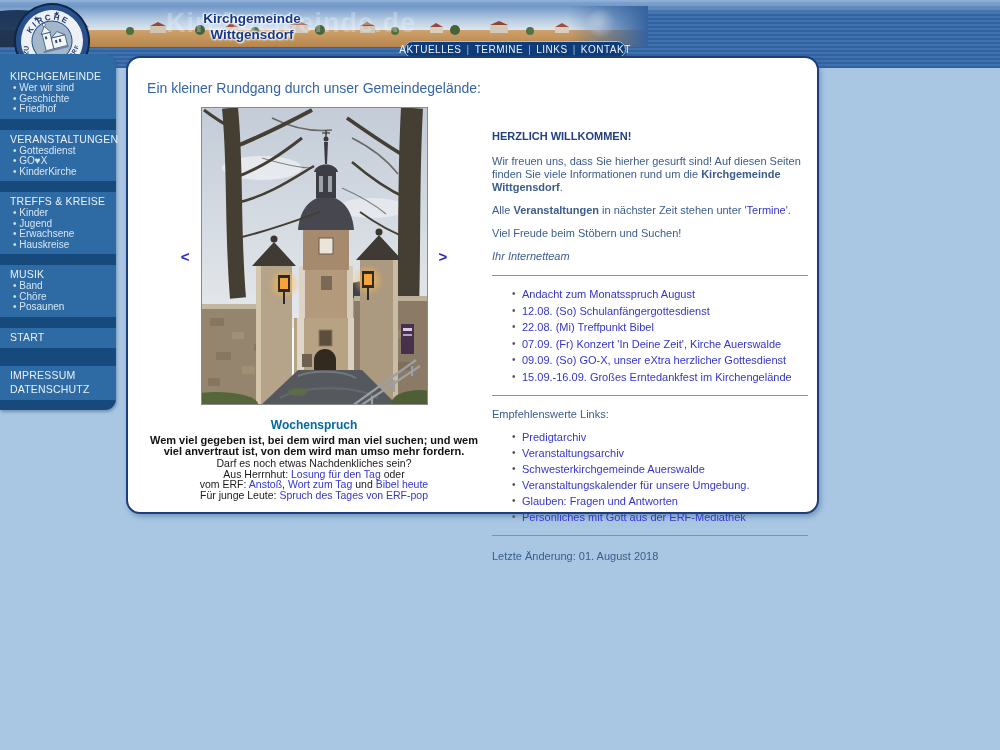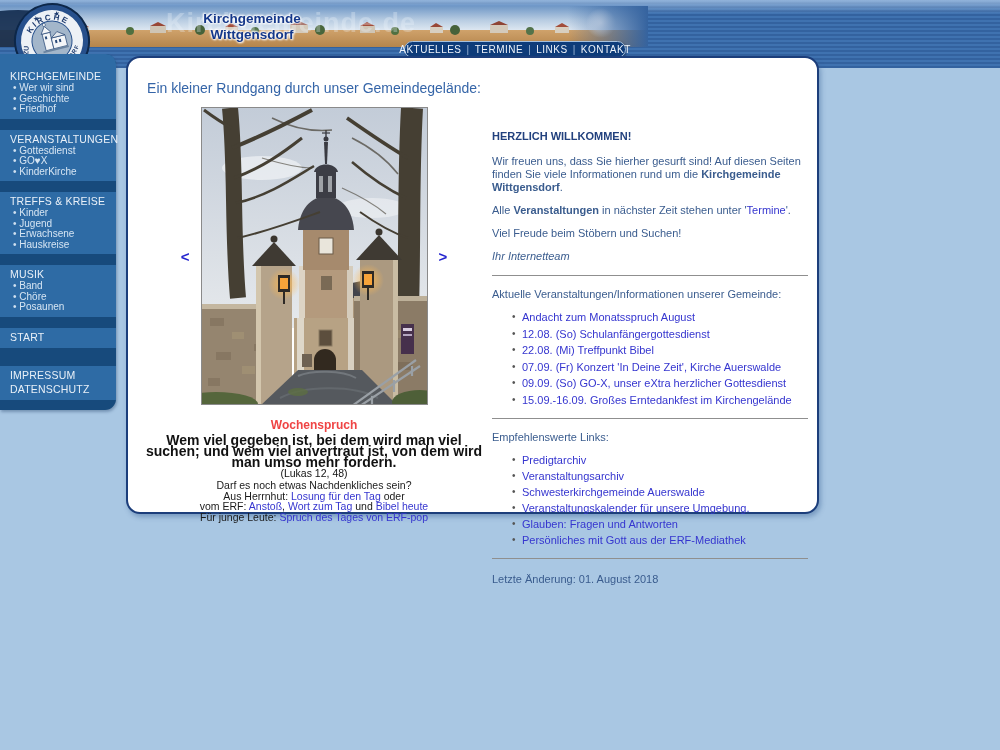--- a/index.html
+++ b/index.html
@@ -83,22 +83,22 @@
     position: absolute; left: 12px; top: 22px; width: 348px; text-align: center;
   }
   .intro { font-size: 14px; color: #3565a8; margin-bottom: 11px; }
   .photo-row { display: flex; align-items: center; justify-content: center; gap: 9px; }
   .gal-arrow {
     font-size: 15px; font-weight: bold; color: #2424cf; text-decoration: none;
     line-height: 15px; padding: 2px;
   }
   .photo-frame { width: 227px; height: 298px; border: 1px solid #8a8a8a; overflow: hidden; }
   .wochenspruch { margin-top: 13px; }
-  .ws-title { font-size: 12px; font-weight: bold; color: #ef4444; margin-bottom: 3px; }
-  .ws-quote { font-size: 14px; font-weight: bold; color: #111; line-height: 11px; padding: 0 4px; }
+  .ws-title { font-size: 12px; font-weight: bold; color: #0369a1; margin-bottom: 3px; }
+  .ws-quote { font-size: 11px; font-weight: bold; color: #111; line-height: 11px; padding: 0 4px; }
   .ws-ref { font-size: 10.5px; color: #111; line-height: 11px; }
   .ws-lines { margin-top: 1px; font-size: 10.5px; color: #1a1a1a; line-height: 10.5px; }
   .ws-lines a { color: #3535cf; text-decoration: none; }
 
   
   .col-right {
     position: absolute; left: 364px; top: 24px; width: 316px;
     font-size: 11px; color: #3a5c8e; line-height: 13px; margin-top: 48px;
   }
   .welcome-title { font-size: 11px; font-weight: bold; color: #22417e; margin-bottom: 12px; }
@@ -392,21 +392,20 @@
           <ellipse cx="96" cy="284" rx="10" ry="4" fill="#5d6e42" opacity=".8"></ellipse>
         </svg>
       </div>
 
       <a class="gal-arrow" href="#">&gt;</a>
     </div>
 
     <div class="wochenspruch">
       <div class="ws-title">Wochenspruch</div>
       <div class="ws-quote">Wem viel gegeben ist, bei dem wird man viel suchen; und wem viel anvertraut ist, von dem wird man umso mehr fordern.</div>
-      <div class="ws-ref">(Lukas 12, 48)</div>
       <div class="ws-lines">
         <div>Darf es noch etwas Nachdenkliches sein?</div>
         <div><span>Aus Herrnhut: </span><a href="#">Losung für den Tag</a><span> oder</span></div>
         <div><span>vom ERF: </span><a href="#">Anstoß</a><span>, </span><a href="#">Wort zum Tag</a><span> und </span><a href="#">Bibel heute</a></div>
         <div><span>Für junge Leute: </span><a href="#">Spruch des Tages von ERF-pop</a></div>
       </div>
     </div>
   </section>
 
   <section class="col-right">
@@ -414,21 +413,20 @@
 
     <p><span>Wir freuen uns, dass Sie hierher gesurft sind! Auf diesen Seiten finden Sie viele Informationen rund um die </span><b>Kirchgemeinde Wittgensdorf</b><span>.</span></p>
 
     <p><span>Alle </span><b>Veranstaltungen</b><span> in nächster Zeit stehen unter '</span><a href="#">Termine</a><span>'.</span></p>
 
     <p>Viel Freude beim Stöbern und Suchen!</p>
     <p class="sig">Ihr Internetteam</p>
 
     <hr class="rule">
 
-    <div class="list-heading">Aktuelle Veranstaltungen/Informationen unserer Gemeinde:</div>
     <ul class="linklist events">
       <li><a href="#">Andacht zum Monatsspruch August</a></li>
       <li><a href="#">12.08. (So) Schulanfängergottesdienst</a></li>
       <li><a href="#">22.08. (Mi) Treffpunkt Bibel</a></li>
       <li><a href="#">07.09. (Fr) Konzert 'In Deine Zeit', Kirche Auerswalde</a></li>
       <li><a href="#">09.09. (So) GO-X, unser eXtra herzlicher Gottesdienst</a></li>
       <li><a href="#">15.09.-16.09. Großes Erntedankfest im Kirchengelände</a></li>
     </ul>
 
     <hr class="rule">

